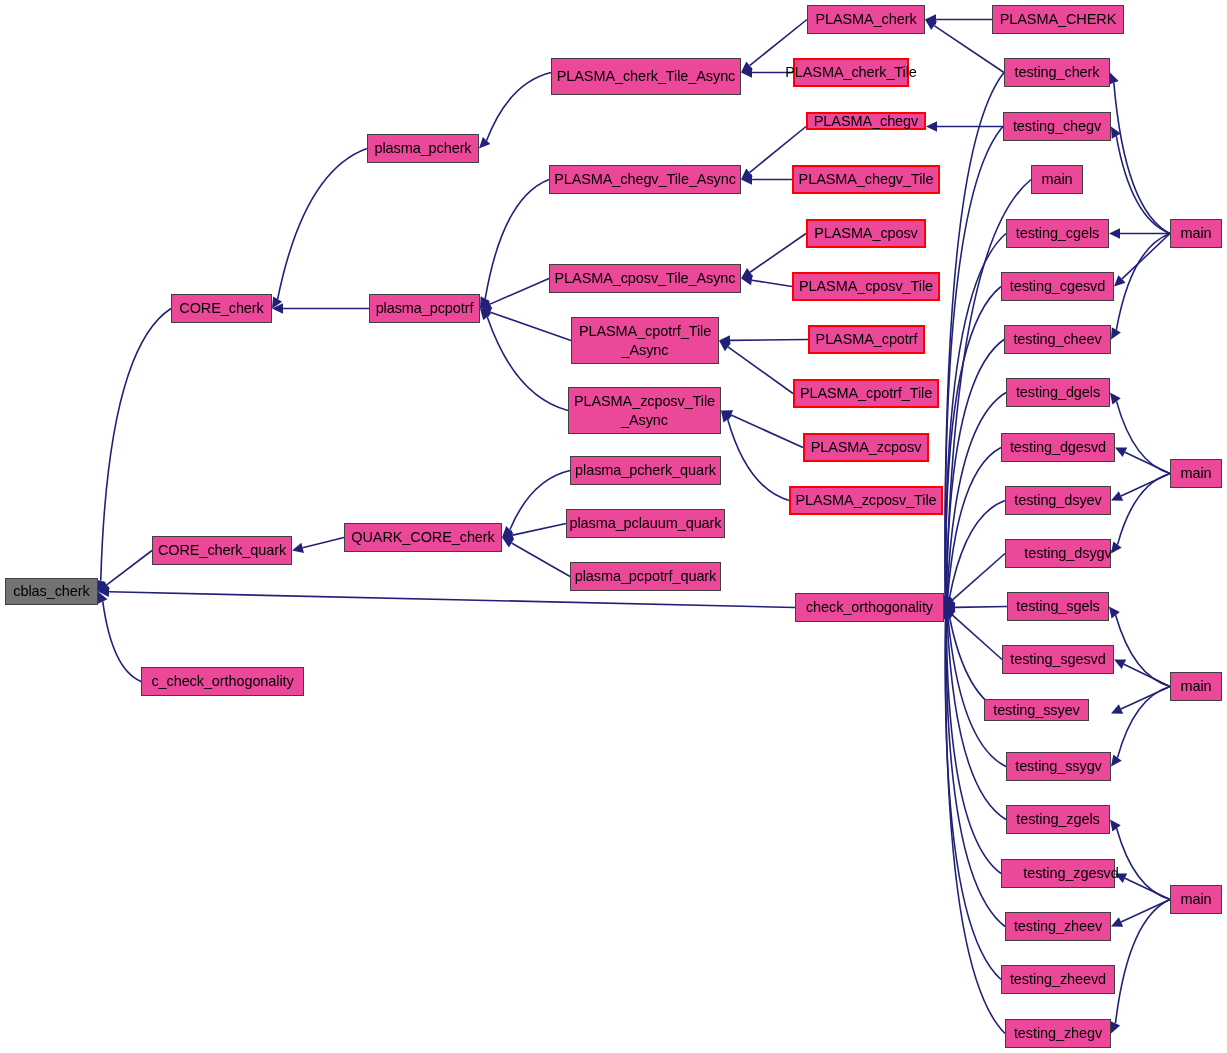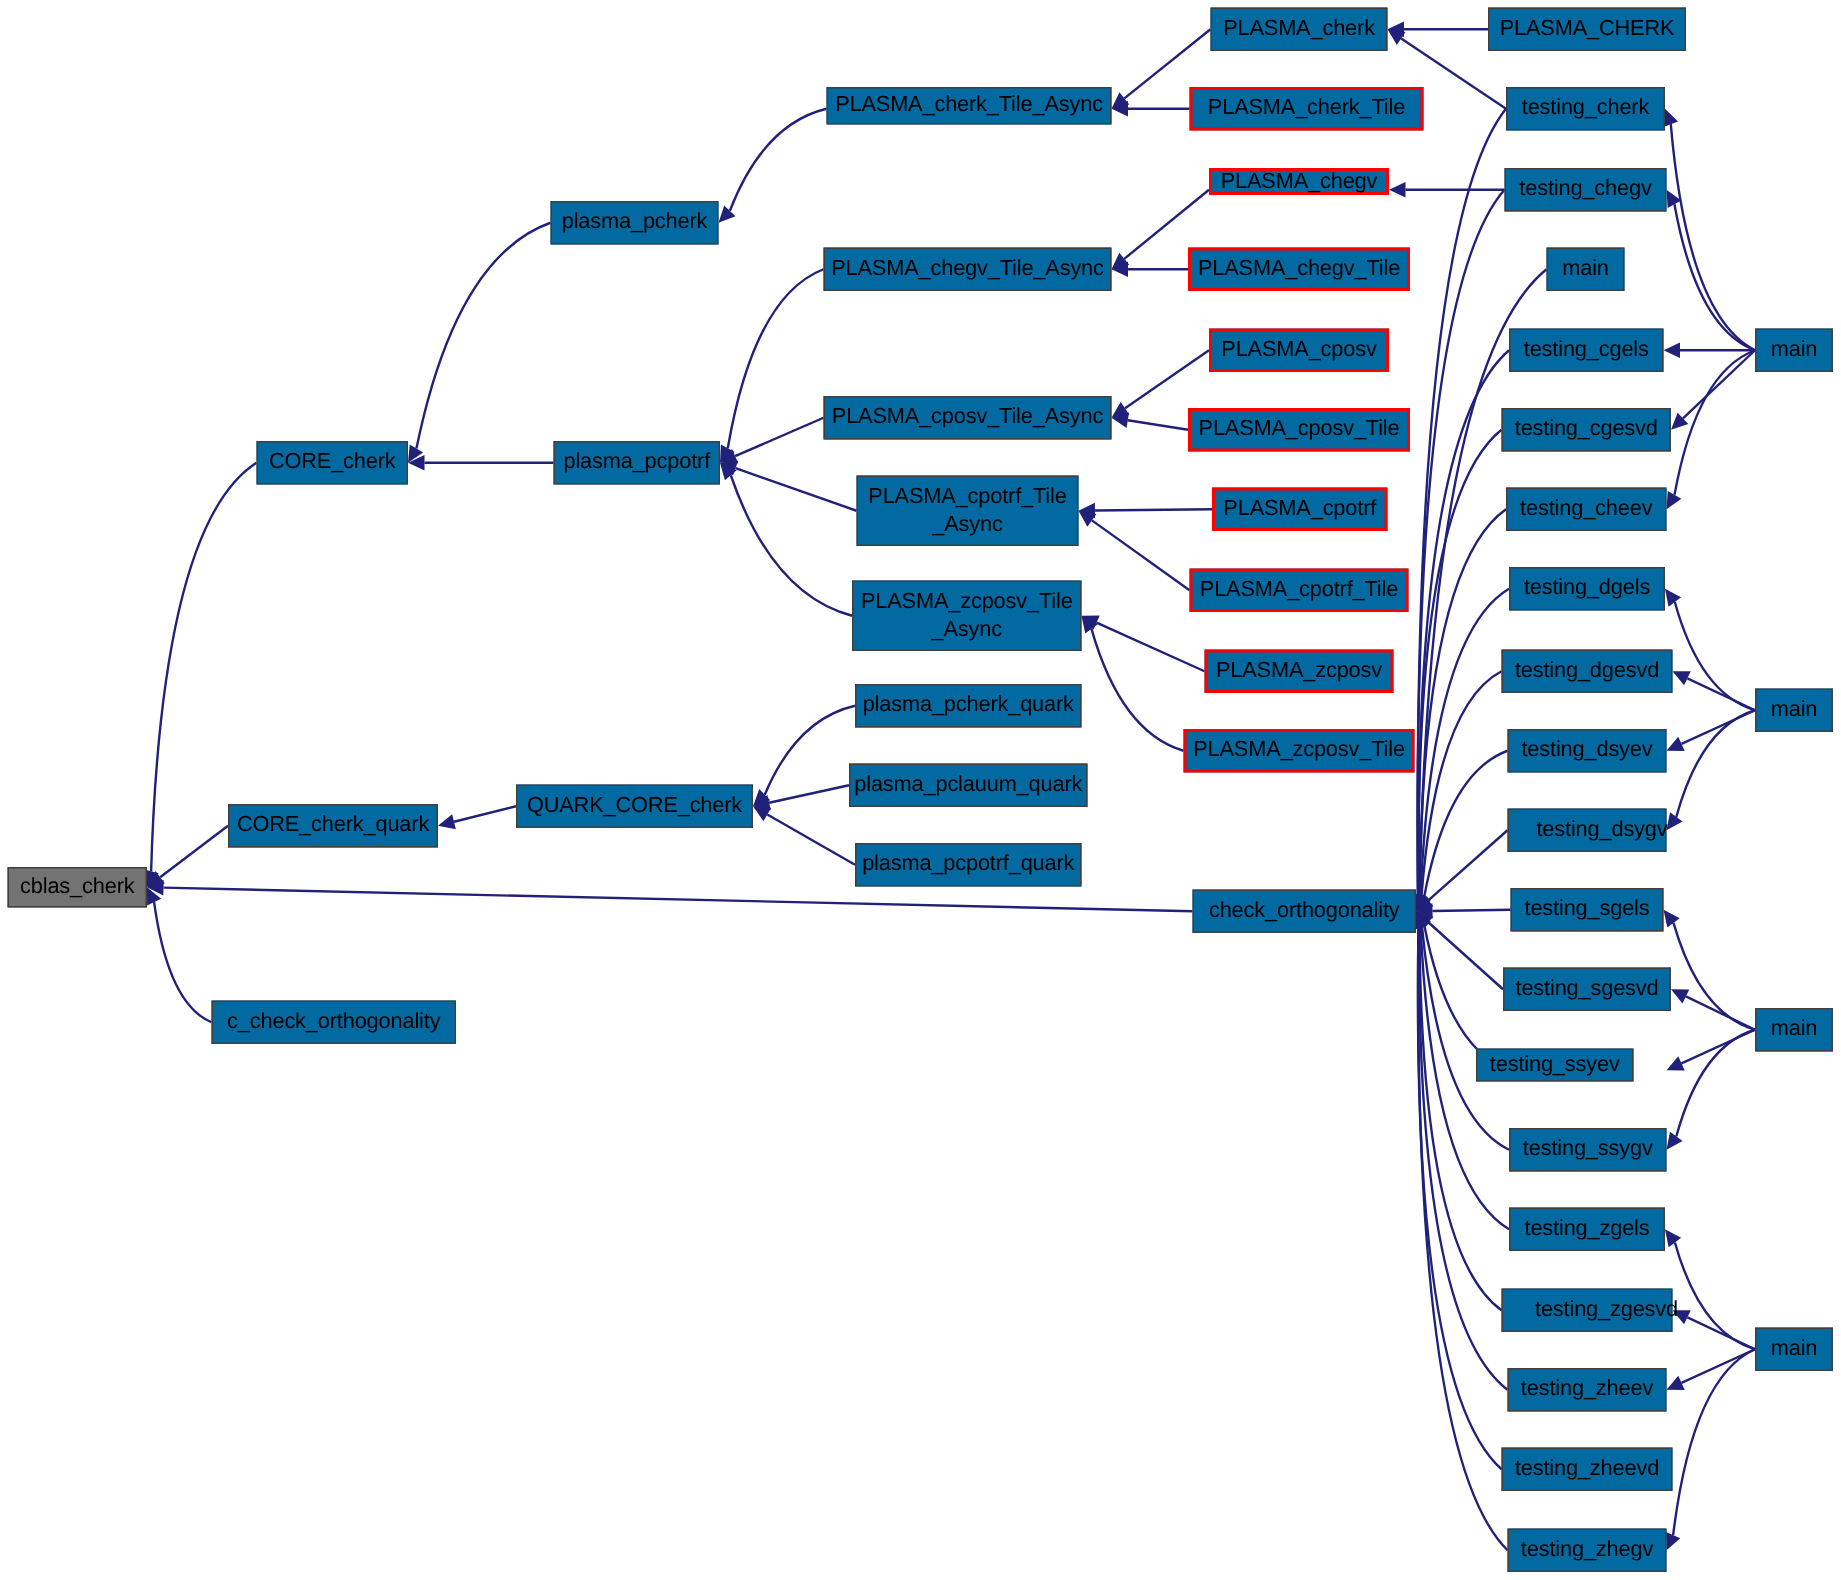--- a/index.html
+++ b/index.html
@@ -18,21 +18,21 @@
     position: absolute;
     left: 0;
     top: 0;
     width: 1227px;
     height: 1053px;
   }
   .node-box {
     position: absolute;
     box-sizing: border-box;
     border: 1px solid #404040;
-    background: #0369a1;
+    background: #ec4899;
     font-size: 14.5px;
     color: #000000;
     display: flex;
     align-items: center;
     justify-content: center;
     text-align: center;
     line-height: 1.25;
     white-space: pre-line;
     letter-spacing: -0.1px;
   }
@@ -188,32 +188,32 @@
       <polygon points="1111,1033.5 1110.673528035432,1021.3372118304909 1120.1917566927928,1025.5280737020155" class="arrow-head"></polygon>
     </svg>
   <div id="nodes-layer">
       <div class="node-box highlight" style="left: 5px; top: 578px; width: 93px; height: 27px;">cblas_cherk</div>
       <div class="node-box" style="left: 171px; top: 294px; width: 101px; height: 29px;">CORE_cherk</div>
       <div class="node-box" style="left: 152px; top: 536px; width: 140px; height: 29px;">CORE_cherk_quark</div>
       <div class="node-box" style="left: 141px; top: 667px; width: 163px; height: 29px;">c_check_orthogonality</div>
       <div class="node-box" style="left: 367px; top: 134px; width: 112px; height: 29px;">plasma_pcherk</div>
       <div class="node-box" style="left: 369px; top: 294px; width: 111px; height: 29px;">plasma_pcpotrf</div>
       <div class="node-box" style="left: 344px; top: 523px; width: 158px; height: 29px;">QUARK_CORE_cherk</div>
-      <div class="node-box" style="left: 551px; top: 58px; width: 190px; height: 25px;">PLASMA_cherk_Tile_Async</div>
+      <div class="node-box" style="left: 551px; top: 58px; width: 190px; height: 37px;">PLASMA_cherk_Tile_Async</div>
       <div class="node-box" style="left: 549px; top: 165px; width: 192px; height: 29px;">PLASMA_chegv_Tile_Async</div>
       <div class="node-box" style="left: 549px; top: 264px; width: 192px; height: 29px;">PLASMA_cposv_Tile_Async</div>
       <div class="node-box" style="left: 571px; top: 317px; width: 148px; height: 47px;">PLASMA_cpotrf_Tile
 _Async</div>
       <div class="node-box" style="left: 568px; top: 387px; width: 153px; height: 47px;">PLASMA_zcposv_Tile
 _Async</div>
       <div class="node-box" style="left: 570px; top: 456px; width: 151px; height: 29px;">plasma_pcherk_quark</div>
       <div class="node-box" style="left: 566px; top: 509px; width: 159px; height: 29px;">plasma_pclauum_quark</div>
       <div class="node-box" style="left: 570px; top: 562px; width: 151px; height: 29px;">plasma_pcpotrf_quark</div>
       <div class="node-box" style="left: 807px; top: 5px; width: 118px; height: 29px;">PLASMA_cherk</div>
-      <div class="node-box red" style="left: 793px; top: 58px; width: 156px; height: 29px;">PLASMA_cherk_Tile</div>
+      <div class="node-box red" style="left: 793px; top: 58px; width: 116px; height: 29px;">PLASMA_cherk_Tile</div>
       <div class="node-box red" style="left: 806px; top: 112px; width: 120px; height: 18px;">PLASMA_chegv</div>
       <div class="node-box red" style="left: 792px; top: 165px; width: 148px; height: 29px;">PLASMA_chegv_Tile</div>
       <div class="node-box red" style="left: 806px; top: 219px; width: 120px; height: 29px;">PLASMA_cposv</div>
       <div class="node-box red" style="left: 792px; top: 272px; width: 148px; height: 29px;">PLASMA_cposv_Tile</div>
       <div class="node-box red" style="left: 808px; top: 325px; width: 117px; height: 29px;">PLASMA_cpotrf</div>
       <div class="node-box red" style="left: 793px; top: 379px; width: 146px; height: 29px;">PLASMA_cpotrf_Tile</div>
       <div class="node-box red" style="left: 803px; top: 433px; width: 126px; height: 29px;">PLASMA_zcposv</div>
       <div class="node-box red" style="left: 789px; top: 486px; width: 154px; height: 29px;">PLASMA_zcposv_Tile</div>
       <div class="node-box" style="left: 795px; top: 593px; width: 149px; height: 29px;">check_orthogonality</div>
       <div class="node-box" style="left: 992px; top: 5px; width: 132px; height: 29px;">PLASMA_CHERK</div>

